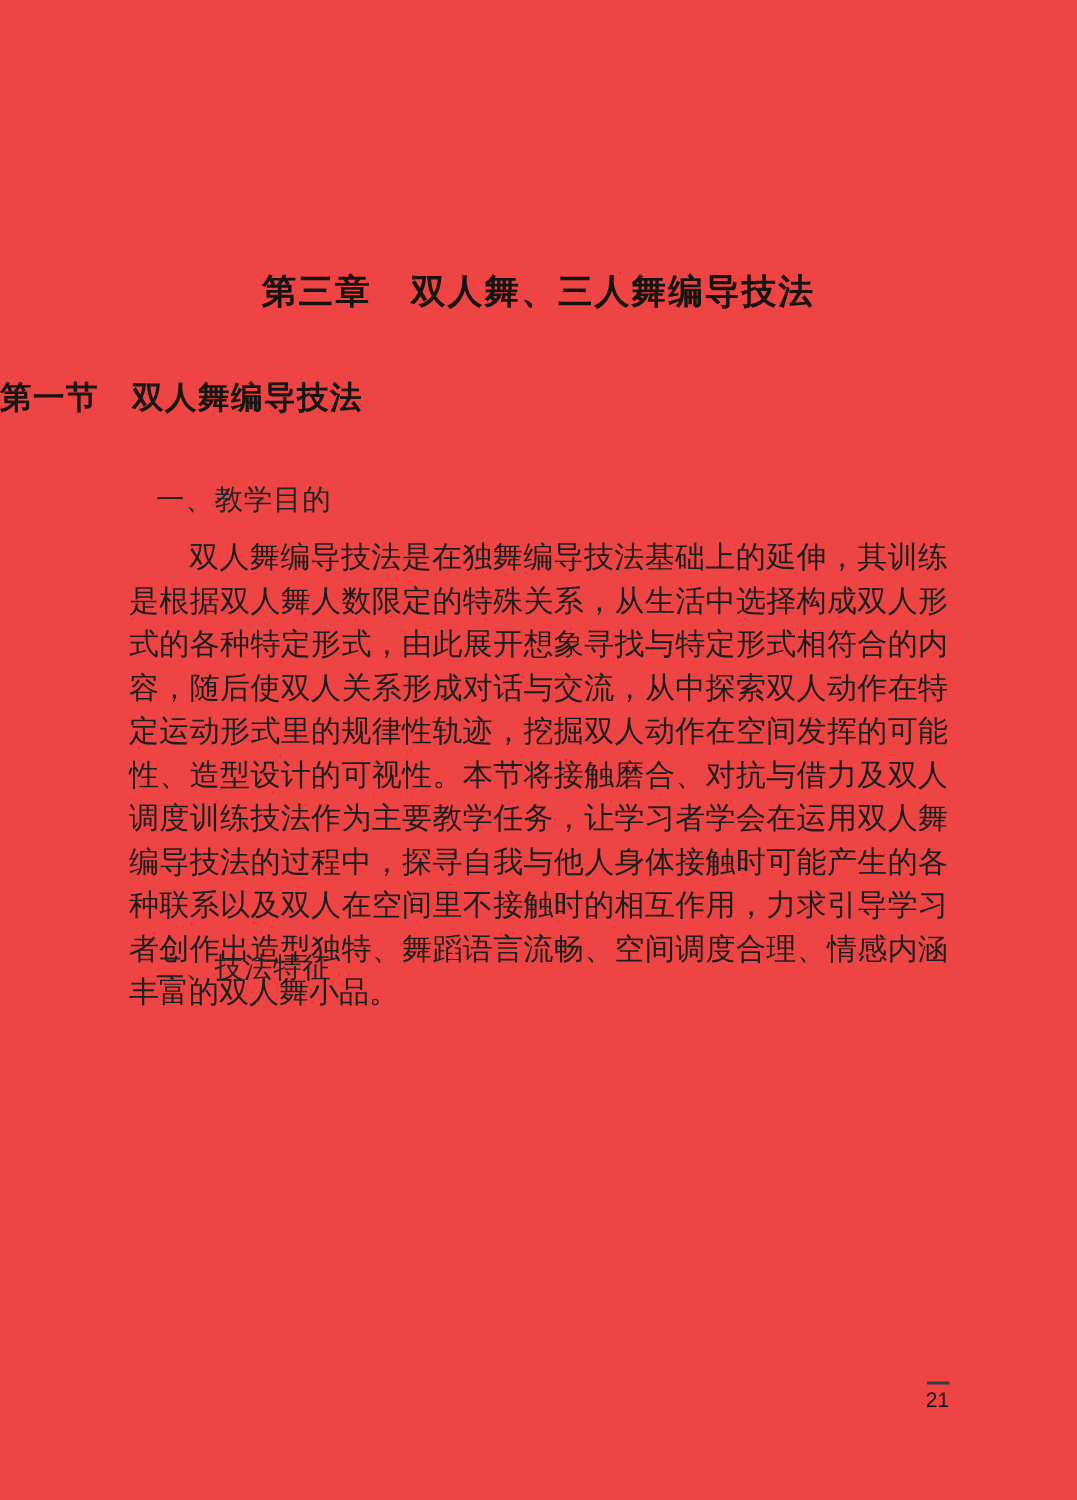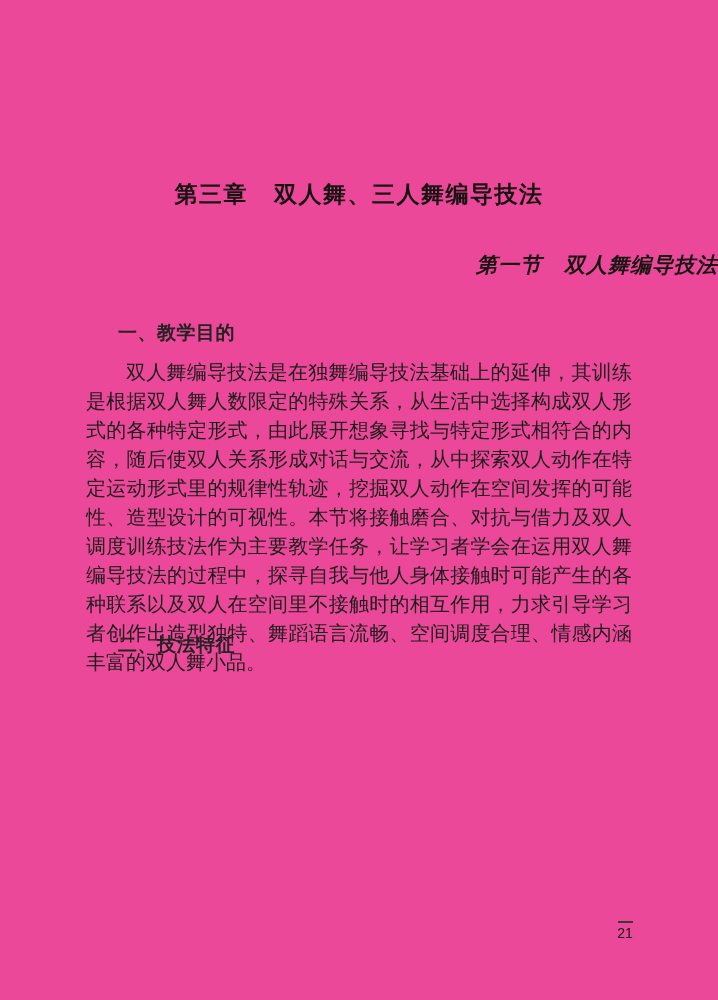--- a/index.html
+++ b/index.html
@@ -8,21 +8,21 @@
     width: 718px;
     height: 1000px;
     position: relative;
     font-family: "Liberation Serif", serif;
     color: #1d1d1d;
     overflow: hidden;
   }
   .page {
     position: absolute;
     inset: 0;
-    background: #ec4899;
+    background: #ef4444;
     padding-left: 16px;
   }
   .chapter-title {
     position: absolute;
     top: 179px;
     left: 0;
     width: 100%;
     text-align: center;
     font-family: "Liberation Sans", sans-serif;
     font-weight: 800;
@@ -30,35 +30,34 @@
     letter-spacing: 1.5px;
     color: #161311;
     white-space: nowrap;
   }
   .chapter-title .title-gap { display: inline-block; width: 26px; }
   .section-title {
     position: absolute;
     top: 251px;
     left: 0;
     width: 100%;
-    text-align: right;
+    text-align: left;
     font-family: "Liberation Serif", serif;
     font-weight: 700;
     font-size: 21px;
     letter-spacing: 1px;
     color: #191513;
     white-space: nowrap;
-    font-style: italic;
   }
   .section-title .title-gap { display: inline-block; width: 22px; }
   .block-heading {
     position: absolute;
-    left: 118px;
+    left: 104px;
     font-family: "Liberation Sans", sans-serif;
-    font-weight: 700;
+    font-weight: 400;
     font-size: 19px;
     letter-spacing: 0.5px;
     color: #232323;
     white-space: nowrap;
   }
   .heading-1 { top: 320px; }
   .heading-2 { top: 632px; }
   .body-para {
     position: absolute;
     left: 86px;

